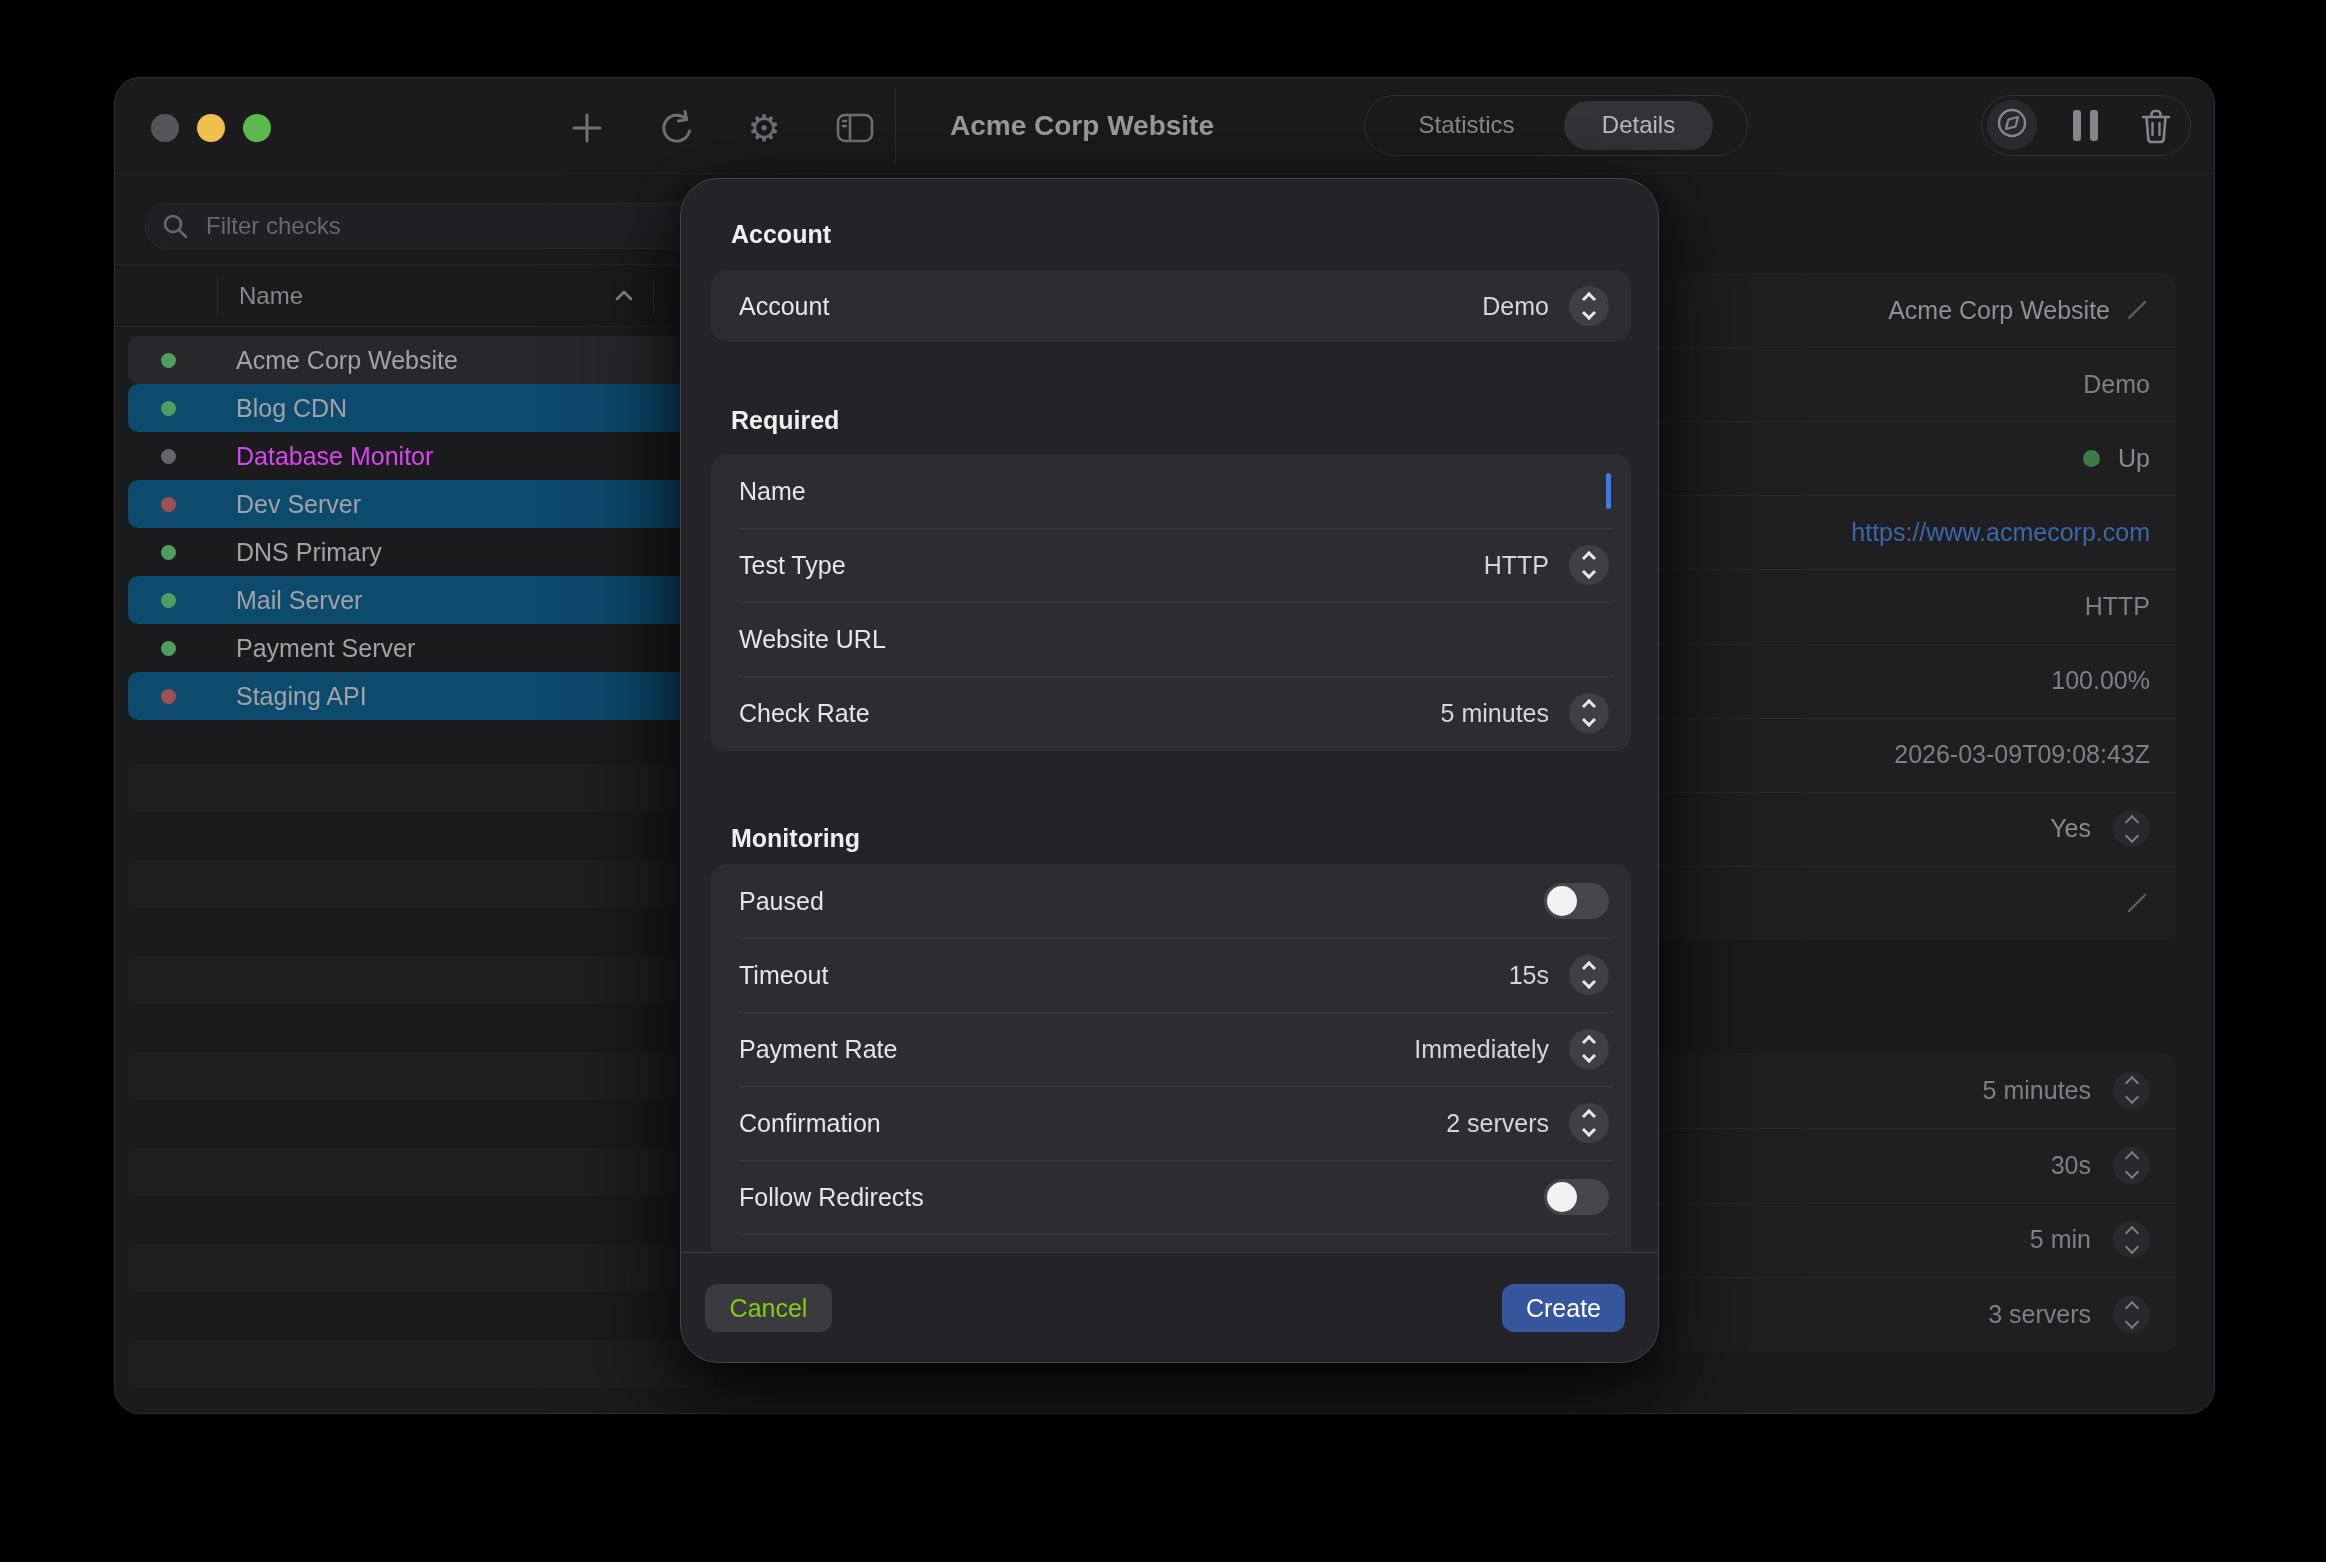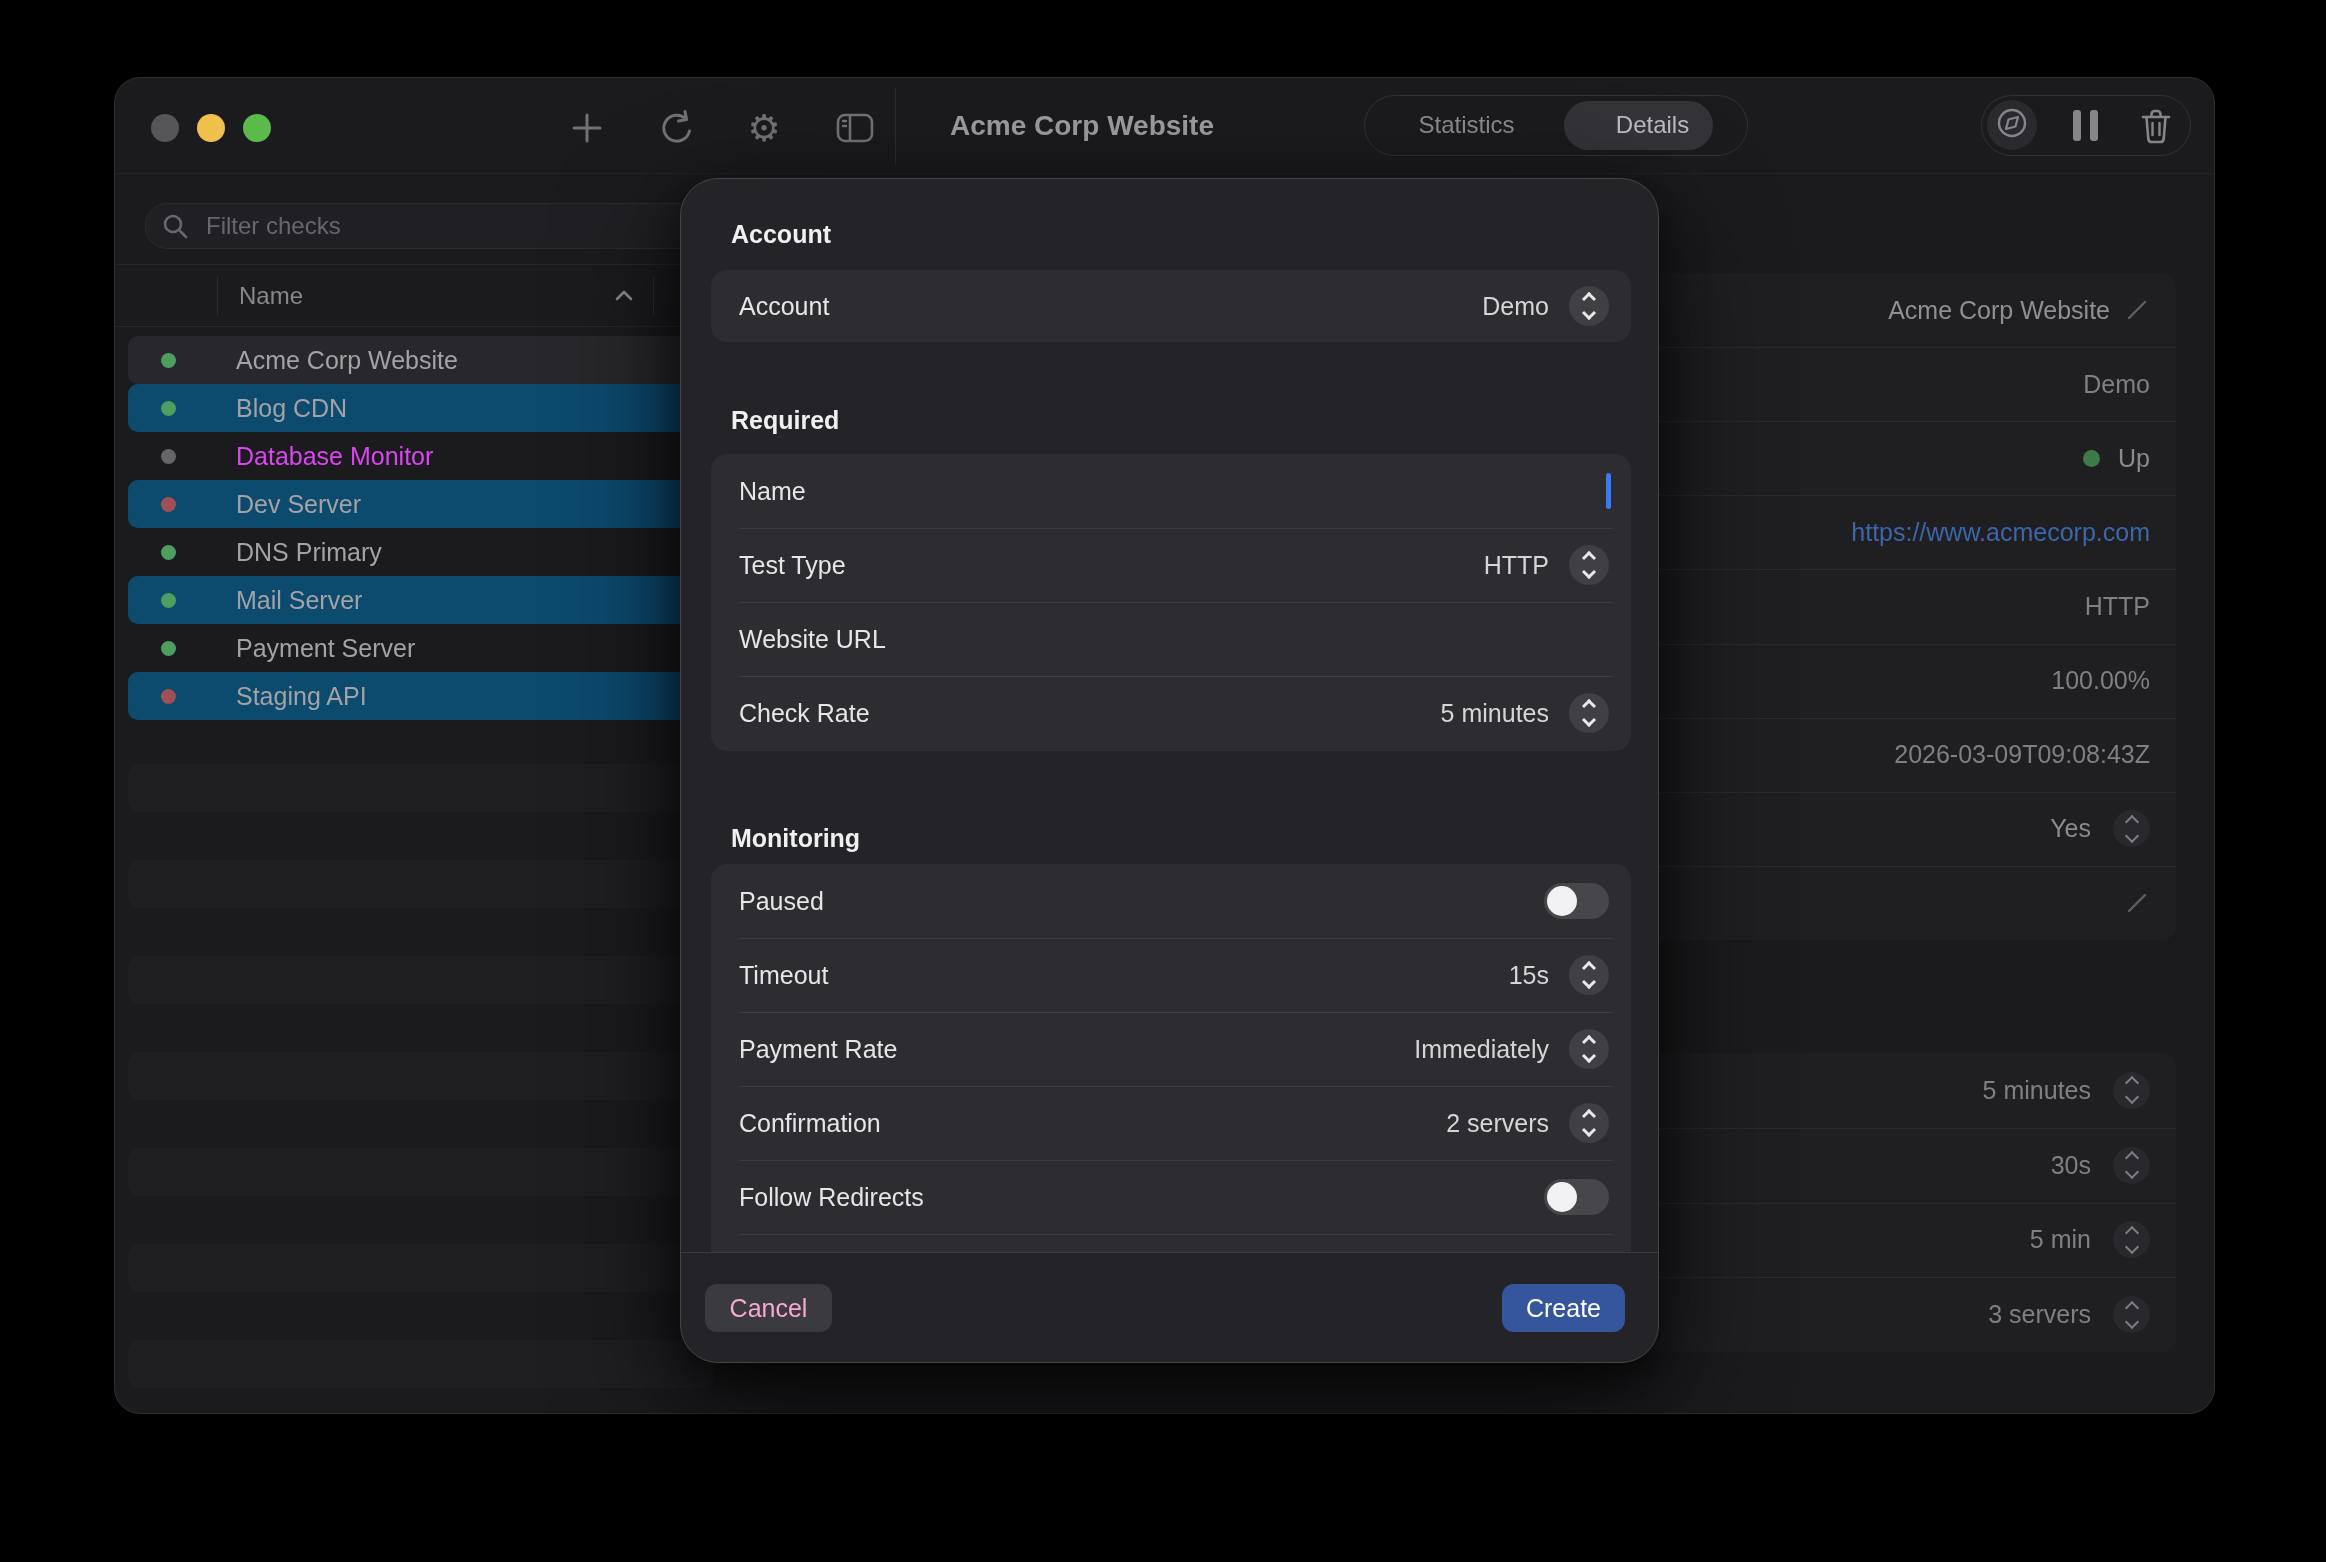--- a/index.html
+++ b/index.html
@@ -24,21 +24,21 @@
   .tb-divider{position:absolute;left:780px;top:10px;width:1px;height:77px;background:#2c2c30;}
   .win-title{position:absolute;left:835px;top:0;height:96px;line-height:96px;
              font-size:28px;font-weight:700;color:#9b9ba0;}
 
   
   .segmented{position:absolute;left:1249px;top:17px;width:384px;height:61px;
              border:1.5px solid #323237;border-radius:32px;box-sizing:border-box;}
   .seg-pill{position:absolute;left:199px;top:5px;width:149px;height:49px;border-radius:25px;background:#333338;}
   .seg-label{position:absolute;top:0;height:58px;line-height:58px;font-size:24px;text-align:center;}
   .seg-stat{left:0;width:203px;color:#8a8a8f;}
-  .seg-det{left:213px;width:149px;color:#bcbcc1;}
+  .seg-det{left:199px;width:149px;color:#bcbcc1;}
 
   
   .cluster{position:absolute;left:1866px;top:17px;width:210px;height:61px;
            border:1.5px solid #323237;border-radius:31px;box-sizing:border-box;}
   .compass-circle{position:absolute;left:5px;top:4px;width:50px;height:50px;border-radius:50%;background:#2a2a2e;
                   display:flex;align-items:center;justify-content:center;}
   .pause-wrap{position:absolute;left:91px;top:14px;display:flex;gap:9px;}
   .pause-bar{width:8px;height:31px;border-radius:3px;background:#85858a;}
   .trash-wrap{position:absolute;left:155px;top:11px;}
 
@@ -115,21 +115,21 @@
   .m-label{font-size:25px;color:#e6e6e9;}
   .m-spacer{flex:1;}
   .m-value{font-size:25px;color:#d6d6d9;margin-right:20px;}
   .caret{position:absolute;right:20px;top:50%;transform:translateY(-50%);
          width:5px;height:36px;border-radius:2.5px;background:#3b7bf2;}
   .toggle{width:65px;height:36px;border-radius:18px;background:#46464b;position:relative;flex:none;}
   .toggle .knob{position:absolute;left:3px;top:3px;width:30px;height:30px;border-radius:50%;background:#f2f2f4;}
   .m-footer{position:absolute;left:0;right:0;bottom:0;height:109px;border-top:1px solid #3c3c40;
             border-radius:0 0 38px 38px;}
   .btn{position:absolute;top:31px;height:48px;border:none;border-radius:12px;
-       font-size:25px;font-family:inherit;color:#f9a8d4;cursor:default;}
+       font-size:25px;font-family:inherit;color:#84cc16;cursor:default;}
   .btn-cancel{left:24px;width:127px;background:#3a3a3f;}
   .btn-create{right:33px;width:123px;background:#35569d;color:#fff;}
   svg{overflow:visible;}
 </style>
 </head>
 <body>
 
 <div id="root">
   <div class="window">
 

